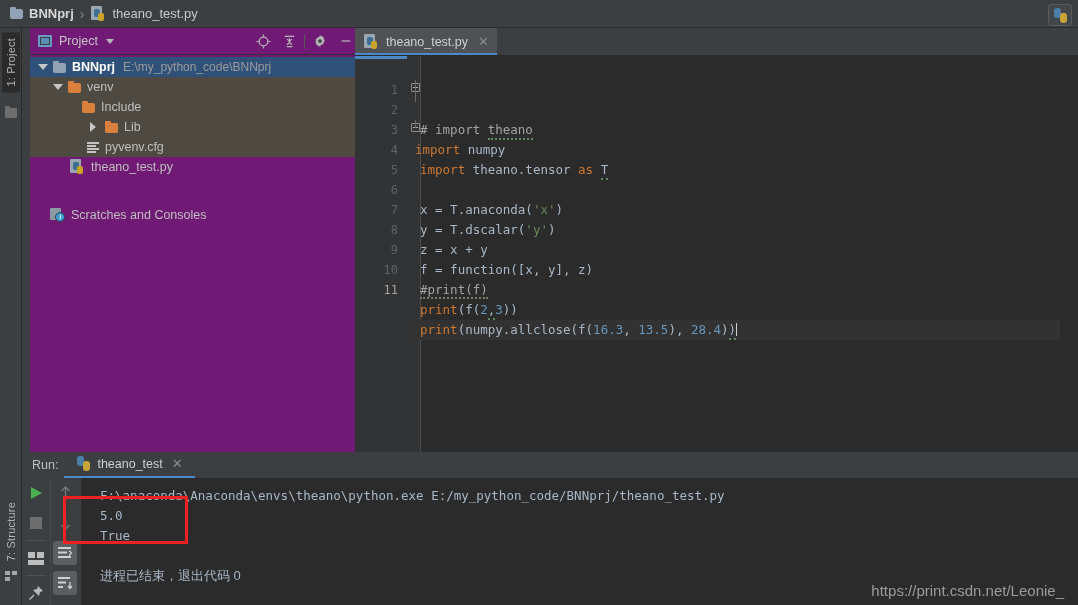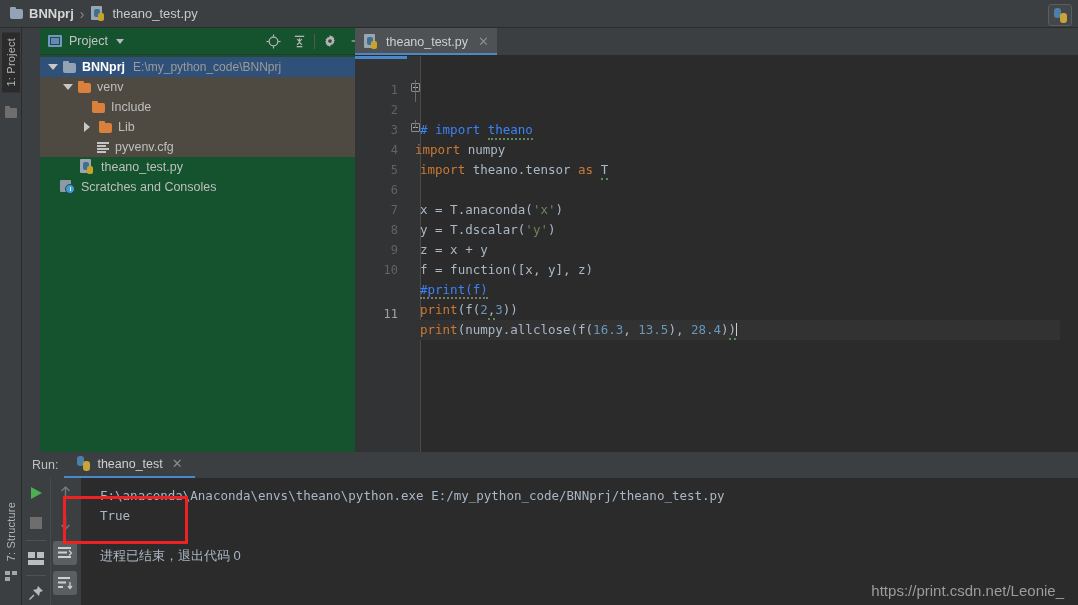--- a/index.html
+++ b/index.html
@@ -108,23 +108,23 @@
   .struct-ico {
     position:absolute; left:5px; top:543px; width:12px; height:10px;
   }
   .struct-ico i {
     position:absolute; background:#a6a6a6; display:block;
   }
   .vtab-favorites { left:2px; top:576px; padding:2px 3px; }
 
   
   .project-panel {
-    position:absolute; left:40px; top:28px;
+    position:absolute; left:30px; top:28px;
     width:333px; height:424px;
-    background:#14532d;
+    background:#701a75;
     box-sizing:border-box;
   }
   .project-header {
     height:26px; display:flex; align-items:center;
     padding-left:8px; position:relative;
     border-bottom:1px solid #323232;
   }
   .proj-icon {
     width:14px;height:12px;border:2px solid #6a9bc3;background:#3c3f41;
     border-radius:1px; box-sizing:border-box; position:relative;
@@ -213,39 +213,39 @@
   }
   .code-sep {
     position:absolute; left:65px; top:0; width:1px; height:100%; background:#4b4b4b;
   }
   .lines { position:absolute; left:0; top:4px; width:100%; }
   .line { height:20px; line-height:20px; position:relative; white-space:pre; }
   .line .ln {
     position:absolute; left:0; width:43px; text-align:right;
     color:#606366; font-size:12px;
   }
-  .line.cur .ln { color:#a4a3a3;margin-top:24px; }
+  .line.cur .ln { color:#a4a3a3; }
   .line.cur .src { background:#323232; }
   .src { position:absolute; left:60px; padding-left:5px; display:block; min-width:640px;}
   .line.cur .src { background:#323232; }
 
   .fold {
     position:absolute; left:56px; width:9px; height:9px;
     border:1px solid #8c8c8c; box-sizing:border-box; top:5px;
     background:#313335; border-radius:1px;
   }
   .fold::after {
     content:''; position:absolute; left:1px; top:3px; width:5px; height:1px; background:#b0b0b0;
   }
   .foldline {
     position:absolute; left:60px; width:1px; background:#6a6a6a;
   }
 
   
-  .c-com { color:#3b82f6; }
+  .c-com { color:#a3a3a3; }
   .c-kw  { color:#cc7832; }
   .c-txt { color:#a9b7c6;margin-top:24px; }
   .c-str { color:#6a8759; }
   .c-num { color:#6897bb; }
   .squiggle {
     border-bottom: 2px dotted #5e8b5e;
     padding-bottom:1px;
   }
   .squiggle-gray {
     border-bottom: 2px dotted #7a7a6a;
@@ -413,21 +413,21 @@
         <span class="twisty open"></span>
         <span class="folder-ico orange" style="margin-left:4px;"></span>
         <span class="node-label">venv</span>
       </div>
 
       <div class="tree-row hl" style="padding-left:52px;">
         <span class="folder-ico orange"></span>
         <span class="node-label">Include</span>
       </div>
 
-      <div class="tree-row hl" style="padding-left:40px;">
+      <div class="tree-row hl" style="padding-left:56px;">
         <span class="twisty closed"></span>
         <span class="folder-ico orange" style="margin-left:6px;"></span>
         <span class="node-label">Lib</span>
       </div>
 
 
       <div class="tree-row hl" style="padding-left:57px;">
         <span class="cfg-ico">
           <i style="top:1px;width:12px"></i>
             <i style="top:4px;width:9px"></i>
@@ -439,21 +439,21 @@
 
       <div class="tree-row" style="padding-left:40px;">
         <span class="py-file-ico">
             <span class="pg"></span>
             <span class="pbx pbx1"></span>
             <span class="pbx pbx2"></span>
           </span>
         <span class="node-label">theano_test.py</span>
       </div>
 
-      <div class="tree-row" style="padding-left:20px;">
+      <div class="tree-row" style="padding-left:20px;margin-top:28px;">
         <span class="scratch-ico">
             <span class="pgx"></span>
             <span class="clk"></span>
           </span>
         <span class="node-label">Scratches and Consoles</span>
       </div>
 
 
     </div>
   </div>
@@ -620,20 +620,21 @@
               </svg>
           </div>
         </div>
         <div class="rbtn">
           
         </div>
       </div>
 
       <div class="console">
         <div class="cline">F:\anaconda\Anaconda\envs\theano\python.exe E:/my_python_code/BNNprj/theano_test.py</div>
+        <div class="cline">5.0</div>
         <div class="cline">True</div>
         <div class="cline"></div>
         <div class="cline cn">进程已结束，退出代码 0</div>
       </div>
     </div>
   </div>
 
   <div class="redbox"></div>
 
   <div class="watermark">https://print.csdn.net/Leonie_</div>

